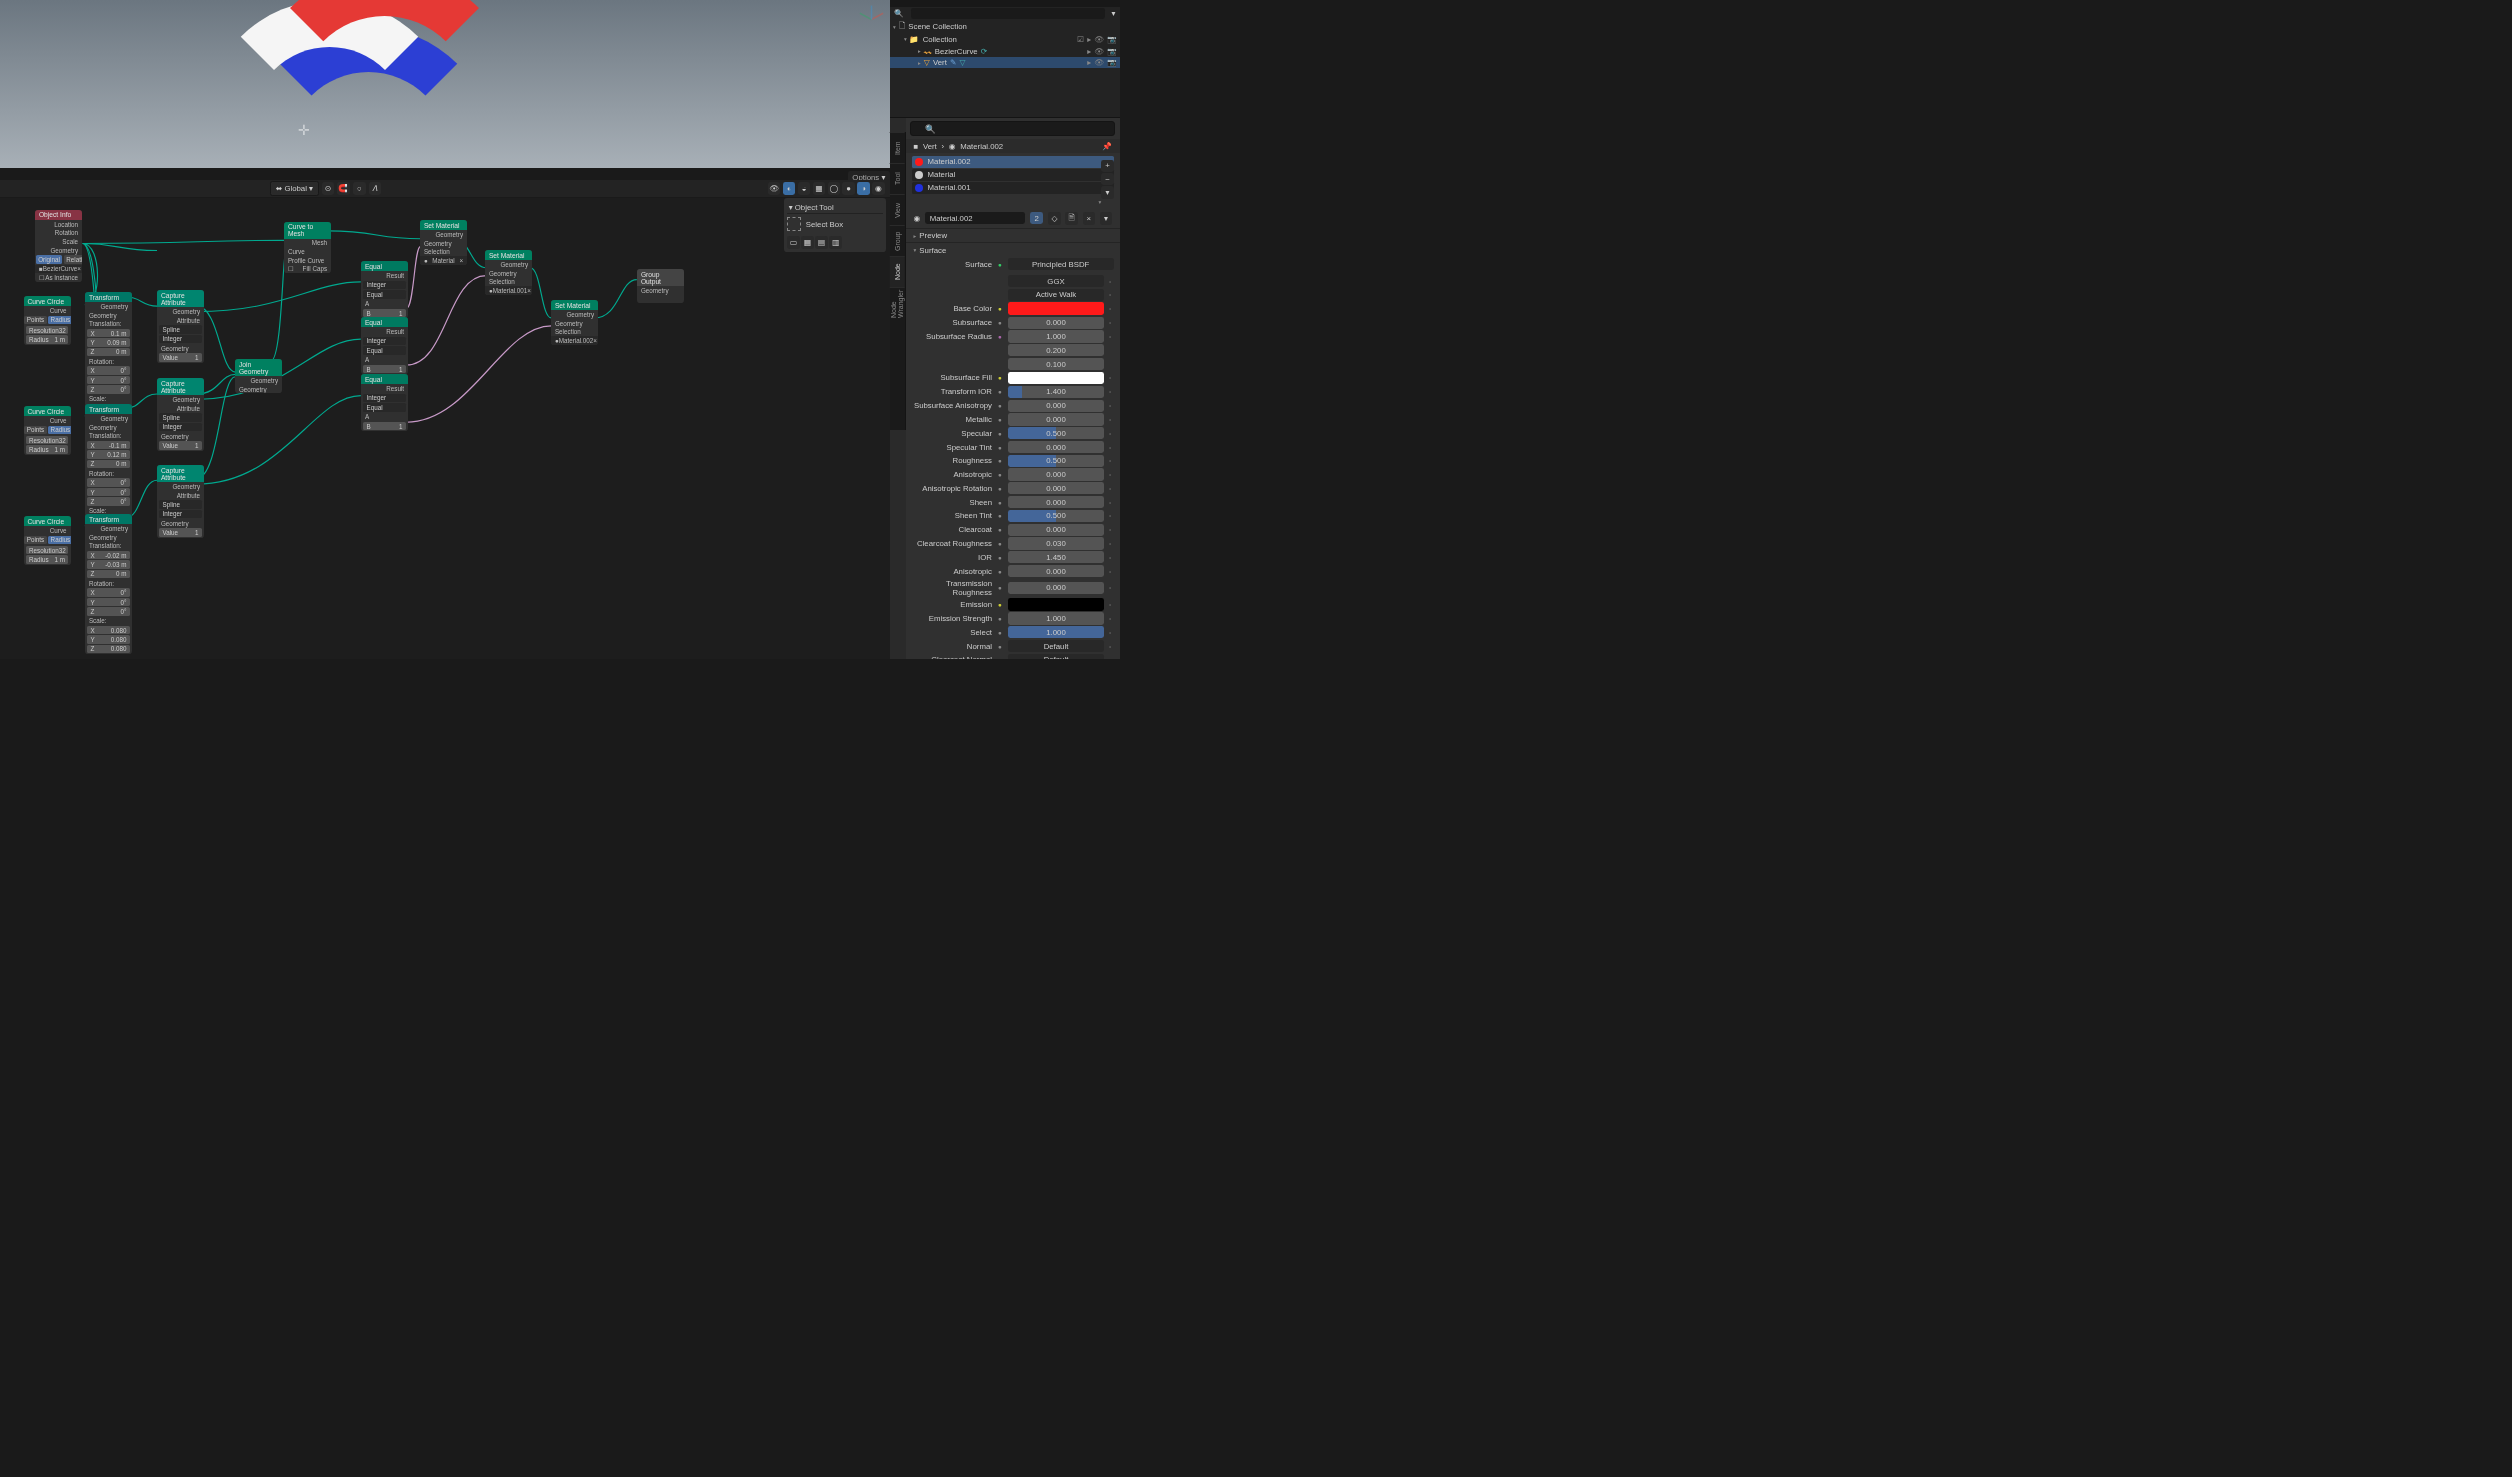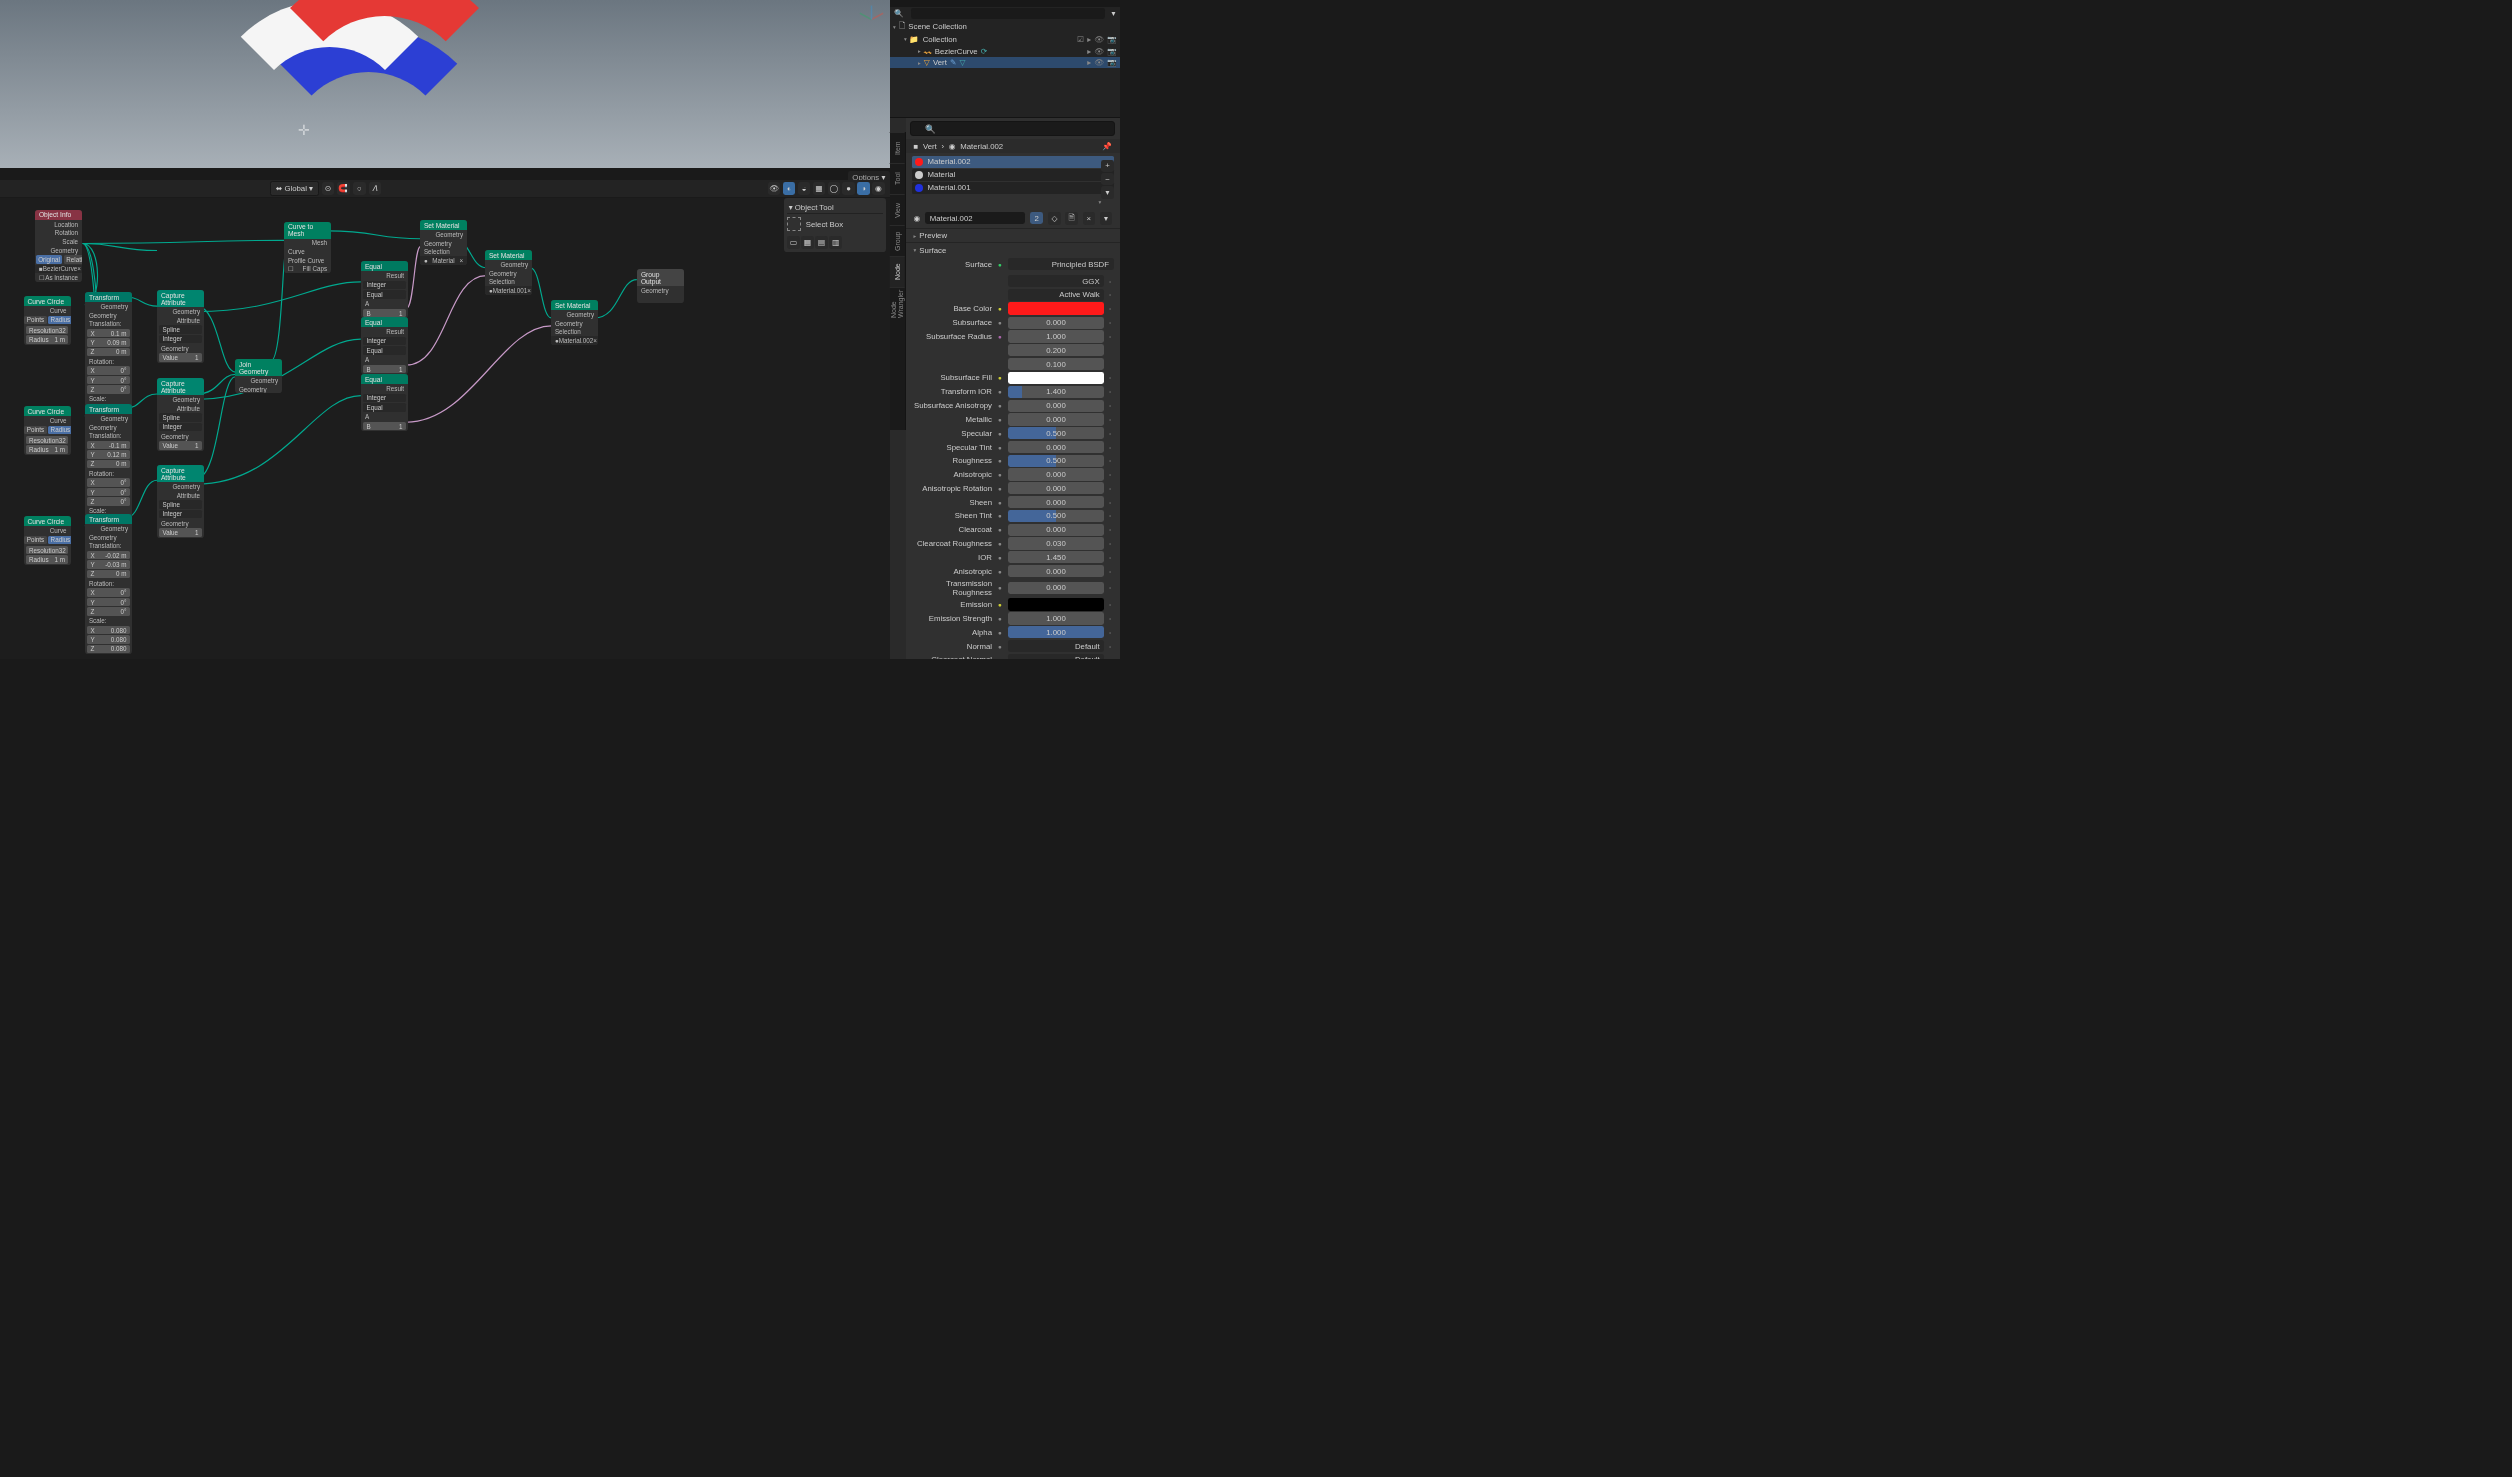--- a/index.html
+++ b/index.html
@@ -90,21 +90,21 @@
 .mat-slot-select .name { flex:1; background:#1a1a1a; border-radius:2.4px; padding:1.6px 4.7px; }
 .mat-slot-select .num { background:#3d5a7f; border-radius:2.4px; padding:1.6px 4.7px; }
 .panel-section { border-top: 0.8px solid #242424; }
 .panel-hdr { padding: 2.4px 7.8px; display:flex; align-items:center; gap:3.1px; cursor:pointer; }
 .prop-row { display: flex; align-items: center; padding: 0.8px 6.3px; gap: 4.7px; }
 .prop-label { width: 80px; text-align: right; color: #ccc; font-size:7.8px; }
 .prop-dot { width: 6.3px; color: #666; text-align:center; font-size:6.3px; }
 .prop-value { flex: 1; background: #545454; border-radius: 2.4px; padding: 1.6px 4.7px; text-align: center; font-size:7.8px; position:relative; }
 .prop-value.color { height: 12.5px; }
 .prop-value.slider { background: linear-gradient(to right, #446699 var(--pct,50%), #545454 var(--pct,50%)); }
-.prop-value.dropdown { background:#282828; text-align:right; }
+.prop-value.dropdown { background:#282828; text-align:center; }
 .prop-anim { width: 4.7px; color:#555; font-size:6.3px; }
 </style>
 </head>
 <body>
 
 <div class="viewport">
   <div class="arc-blue"></div>
   <div class="arc-white"></div>
   <div class="arc-red"></div>
   <div class="transform-gizmo">✛</div>
@@ -775,21 +775,21 @@
             <div class="prop-value color" style="background:#000000;"></div>
             <div class="prop-anim">•</div>
           </div>
           <div class="prop-row">
             <div class="prop-label">Emission Strength</div>
             <div class="prop-dot"><span style="color:#888">●</span></div>
             <div class="prop-value">1.000</div>
             <div class="prop-anim">•</div>
           </div>
           <div class="prop-row">
-            <div class="prop-label">Alpha</div>
+            <div class="prop-label">Select</div>
             <div class="prop-dot"><span style="color:#888">●</span></div>
             <div class="prop-value slider" style="--pct:100%;">1.000</div>
             <div class="prop-anim">•</div>
           </div>
           <div class="prop-row">
             <div class="prop-label">Normal</div>
             <div class="prop-dot"><span style="color:#888">●</span></div>
             <div class="prop-value dropdown">Default</div>
             <div class="prop-anim">•</div>
           </div>

